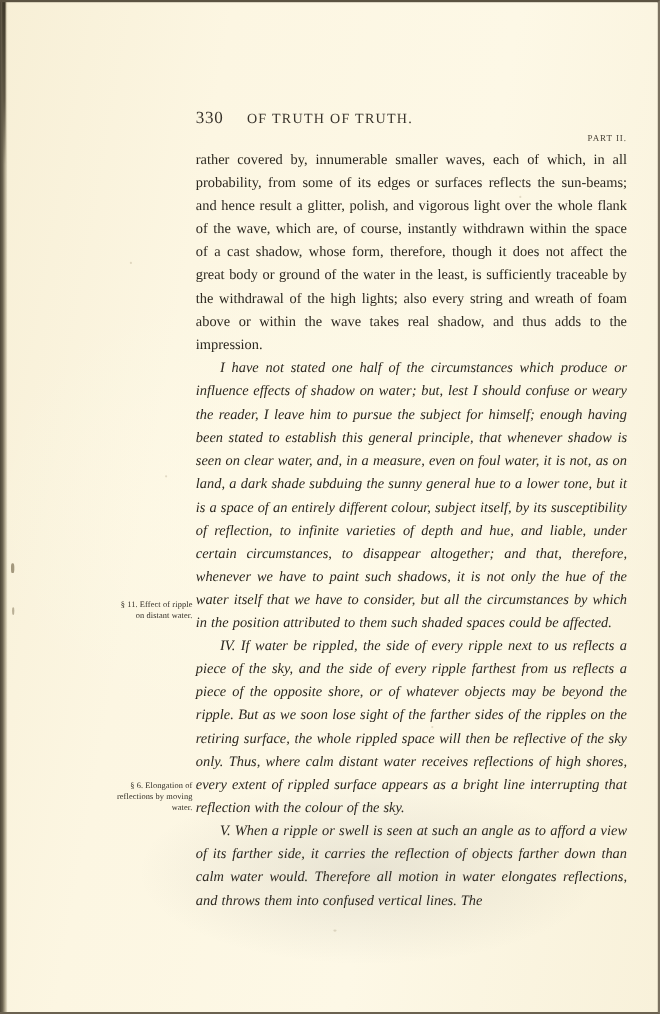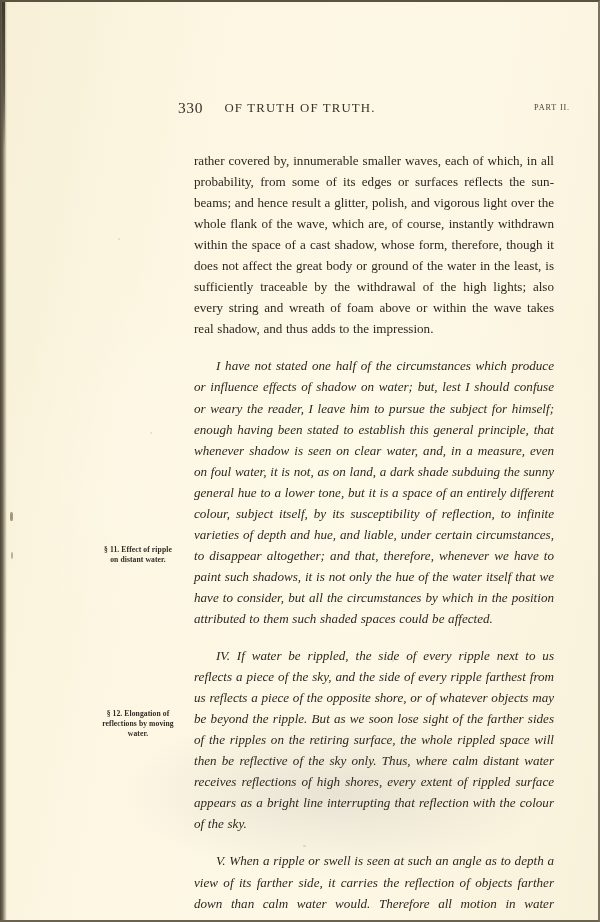--- a/index.html
+++ b/index.html
@@ -107,36 +107,36 @@
     width: 600px;
     text-align: center;
     font-size: 12.8px;
     letter-spacing: 1.15px;
     color: #38332b;
   }
 
   .part-label {
     position: absolute;
     right: 30px;
-    top: 4px;
+    top: 22px;
     font-size: 8.2px;
     letter-spacing: 0.85px;
     color: #4a4439;
   }
 
   
   .text-column {
     position: absolute;
     left: 178px;
     top: 134px;
     width: 392px;
   }
 
   .para {
-    margin: 16px;
+    margin: 0;
     font-size: 13.1px;
     line-height: 21.05px;
     text-align: justify;
     text-align-last: left;
     color: #2c2820;
     word-spacing: 0.4px;
   }
 
   .para.indented {
     text-indent: 22px;
@@ -147,23 +147,22 @@
     font-style: italic;
   }
 
   
   .side-note {
     position: absolute;
     width: 74px;
     font-size: 7.6px;
     line-height: 10.1px;
     color: #2f2b23;
-    text-align: center;
+    text-align: right;
     letter-spacing: 0.1px;
-    font-weight: bold;
   }
 
   .side-note-1 { left: 101px; top: 545px; }
   .side-note-2 { left: 101px; top: 709px; }
 
   
   .speck {
     position: absolute;
     background: rgba(120,102,64,0.20);
     border-radius: 50%;
@@ -184,27 +183,27 @@
   <span class="speck" style="left:150px;top:432px;width:2px;height:2px;"></span>
 
   <div class="running-head">
     <span class="folio">330</span>
     <span class="head-title">OF TRUTH OF TRUTH.</span>
     <span class="part-label">PART II.</span>
   </div>
 
   <div class="side-note side-note-1">§ 11. Effect of ripple on distant water.</div>
 
-  <div class="side-note side-note-2">§ 12. Elongation of reflections by moving water.</div>
+  <div class="side-note side-note-2">§ 6. Elongation of reflections by moving water.</div>
 
   <div class="text-column">
     <p class="para">rather covered by, innumerable smaller waves, each of which, in all probability, from some of its edges or surfaces reflects the sun-beams; and hence result a glitter, polish, and vigorous light over the whole flank of the wave, which are, of course, instantly withdrawn within the space of a cast shadow, whose form, therefore, though it does not affect the great body or ground of the water in the least, is sufficiently traceable by the withdrawal of the high lights; also every string and wreath of foam above or within the wave takes real shadow, and thus adds to the impression.</p>
     <p class="para indented">I have not stated one half of the circumstances which produce or influence effects of shadow on water; but, lest I should confuse or weary the reader, I leave him to pursue the subject for himself; enough having been stated to establish this general principle, that whenever shadow is seen on clear water, and, in a measure, even on foul water, it is not, as on land, a dark shade subduing the sunny general hue to a lower tone, but it is a space of an entirely different colour, subject itself, by its susceptibility of reflection, to infinite varieties of depth and hue, and liable, under certain circumstances, to disappear altogether; and that, therefore, whenever we have to paint such shadows, it is not only the hue of the water itself that we have to consider, but all the circumstances by which in the position attributed to them such shaded spaces could be affected.</p>
     <p class="para indented">IV. If water be rippled, the side of every ripple next to us reflects a piece of the sky, and the side of every ripple farthest from us reflects a piece of the opposite shore, or of whatever objects may be beyond the ripple.   But as we soon lose sight of the farther sides of the ripples on the retiring surface, the whole rippled space will then be reflective of the sky only.   Thus, where calm distant water receives reflections of high shores, every extent of rippled surface appears as a bright line interrupting that reflection with the colour of the sky.</p>
-    <p class="para indented">V. When a ripple or swell is seen at such an angle as to depth a view of its farther side, it carries the reflection of objects farther down than calm water would.   Therefore all motion in water elongates reflections, and throws them into confused vertical lines.   The</p>
+    <p class="para indented">V. When a ripple or swell is seen at such an angle as to afford a view of its farther side, it carries the reflection of objects farther down than calm water would.   Therefore all motion in water elongates reflections, and throws them into confused vertical lines.   The</p>
   </div>
 
   <div class="binding-edge"></div>
   <div class="binding-edge-dark"></div>
   <div class="edge-fleck-a"></div>
   <div class="edge-fleck-b"></div>
   <div class="scan-border"></div>
 
 </div>
 

